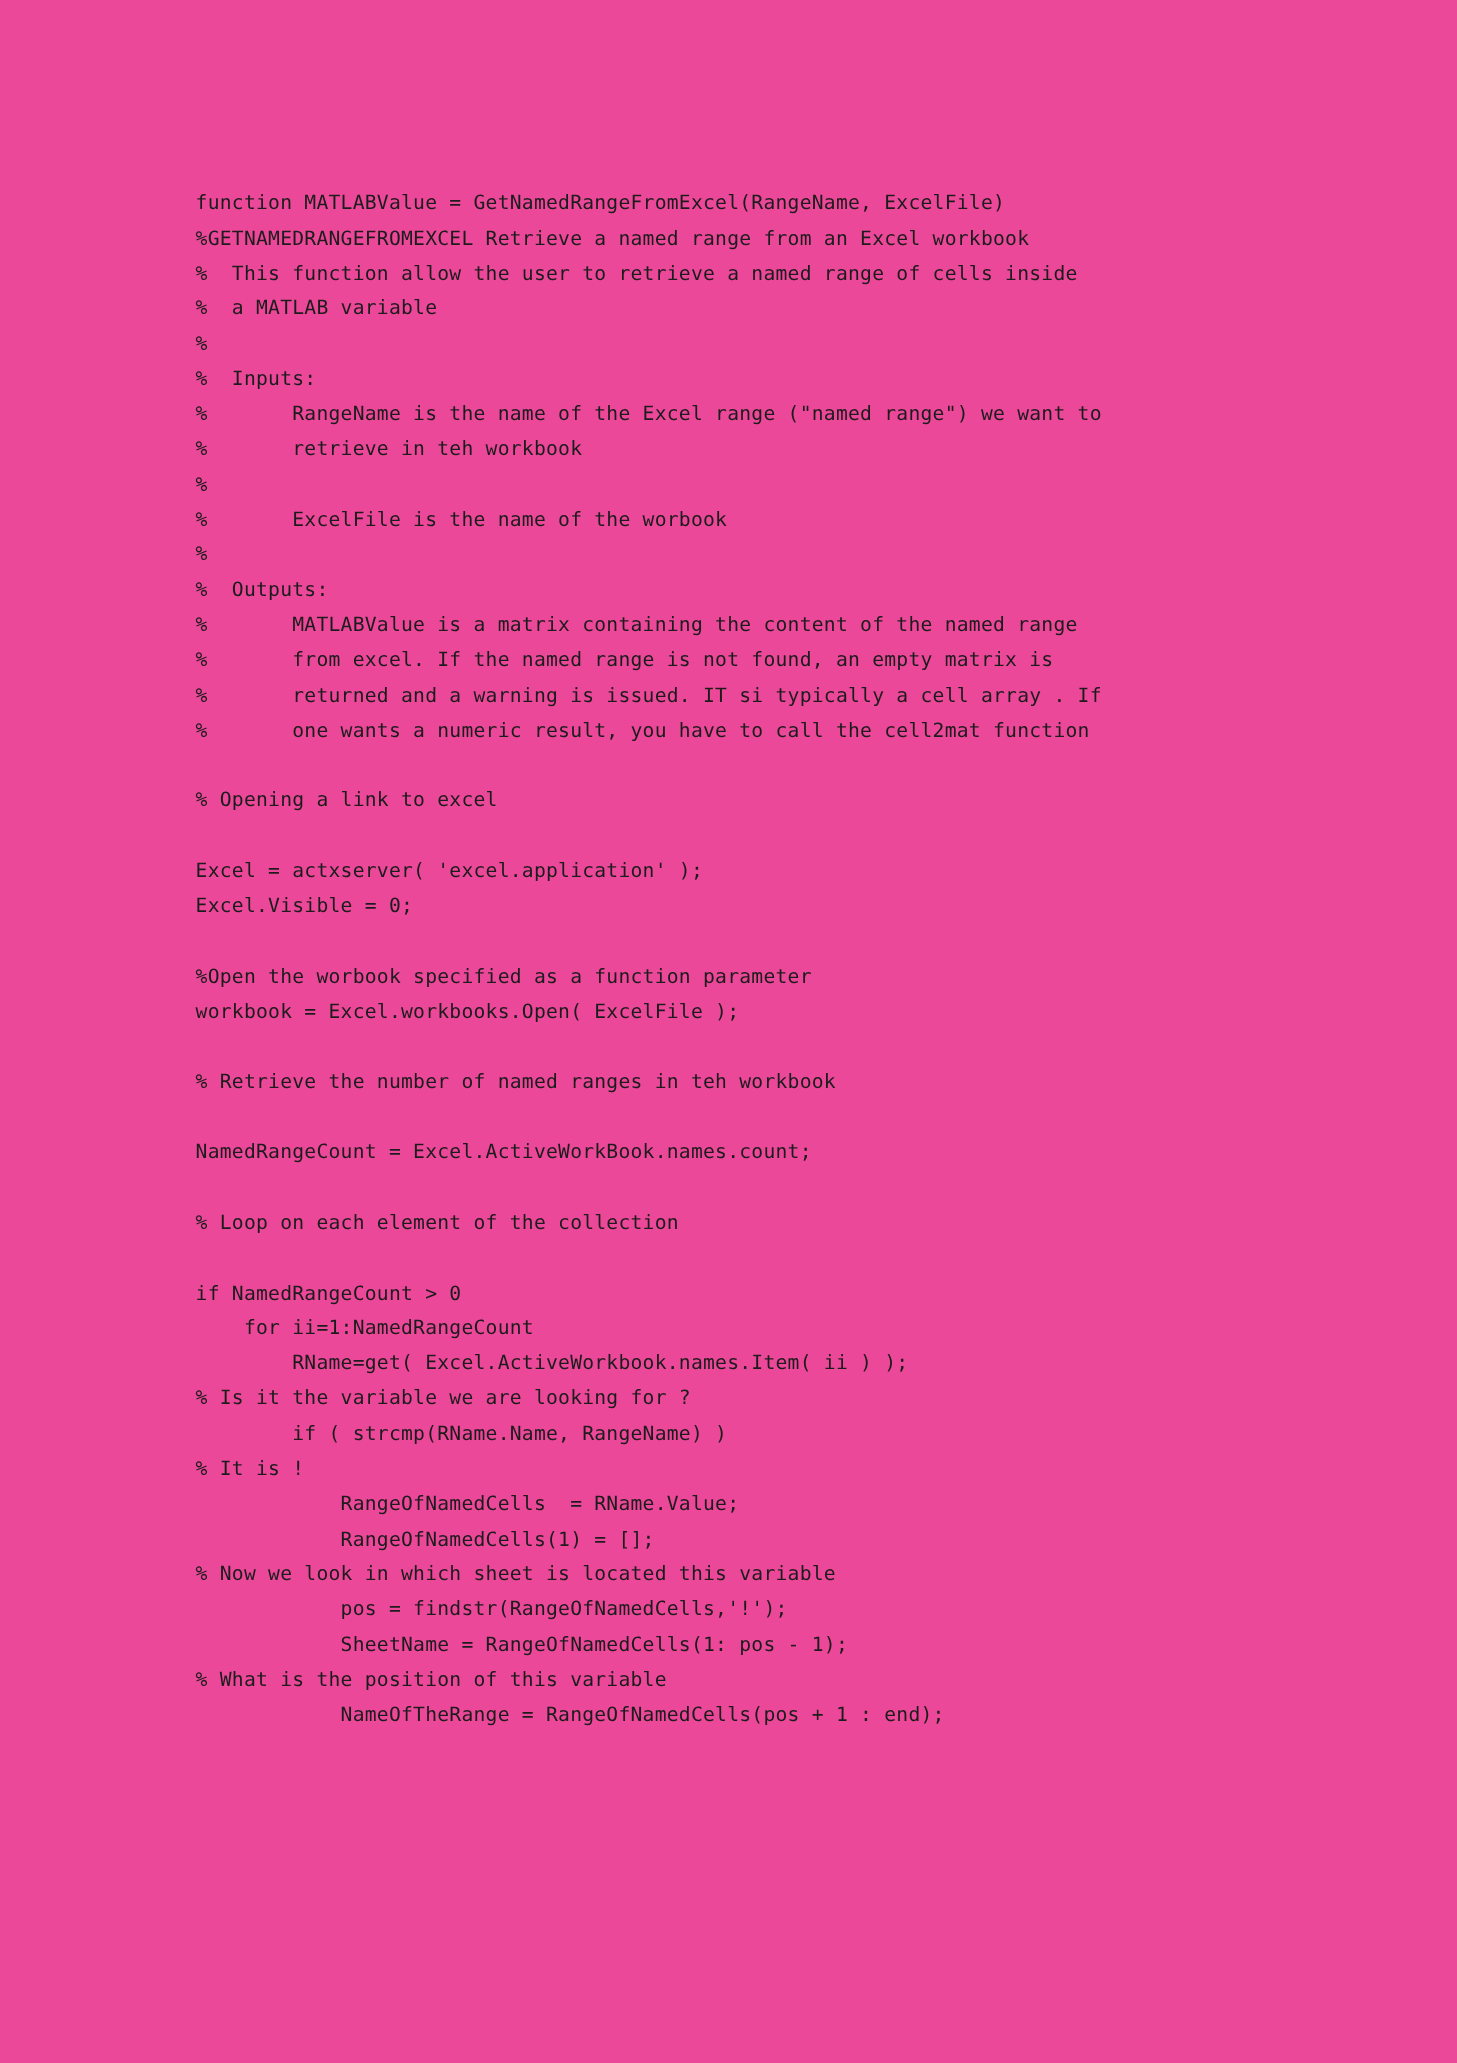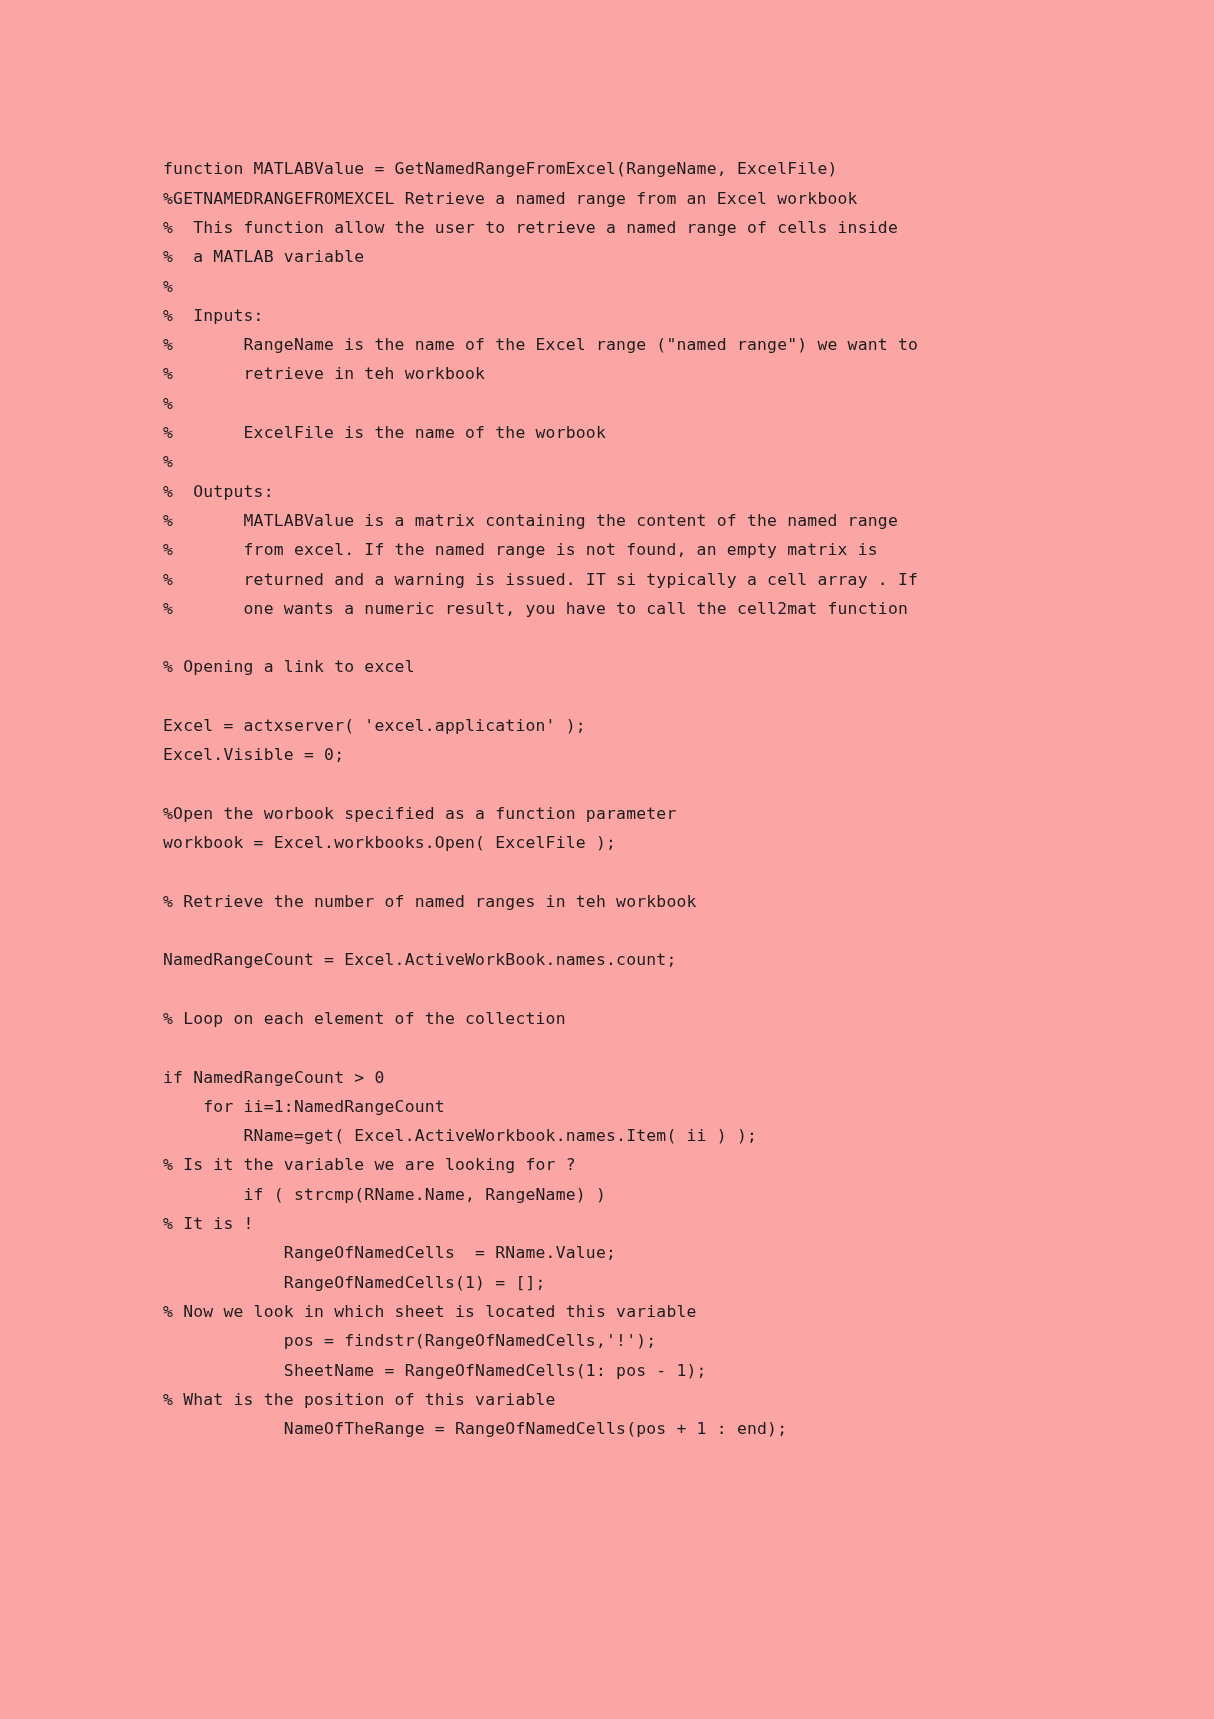--- a/index.html
+++ b/index.html
@@ -38,15 +38,15 @@
     min-height: 29.3px;
     font-variant-ligatures: none;
   }
   .code-line.blank {
     min-height: 29.3px;
   }
 </style>
 </head>
 <body>
 
-<div id="page" style="background: #fca5a5;">
+<div id="page" style="background: #ec4899;">
   <pre id="listing" style="color: rgb(28, 28, 28);"><div class="code-line">function MATLABValue = GetNamedRangeFromExcel(RangeName, ExcelFile)</div><div class="code-line">%GETNAMEDRANGEFROMEXCEL Retrieve a named range from an Excel workbook</div><div class="code-line">%  This function allow the user to retrieve a named range of cells inside</div><div class="code-line">%  a MATLAB variable</div><div class="code-line">%</div><div class="code-line">%  Inputs:</div><div class="code-line">%       RangeName is the name of the Excel range ("named range") we want to</div><div class="code-line">%       retrieve in teh workbook</div><div class="code-line">%</div><div class="code-line">%       ExcelFile is the name of the worbook</div><div class="code-line">%</div><div class="code-line">%  Outputs:</div><div class="code-line">%       MATLABValue is a matrix containing the content of the named range</div><div class="code-line">%       from excel. If the named range is not found, an empty matrix is</div><div class="code-line">%       returned and a warning is issued. IT si typically a cell array . If</div><div class="code-line">%       one wants a numeric result, you have to call the cell2mat function</div><div class="code-line blank">&nbsp;</div><div class="code-line">% Opening a link to excel</div><div class="code-line blank">&nbsp;</div><div class="code-line">Excel = actxserver( 'excel.application' );</div><div class="code-line">Excel.Visible = 0;</div><div class="code-line blank">&nbsp;</div><div class="code-line">%Open the worbook specified as a function parameter</div><div class="code-line">workbook = Excel.workbooks.Open( ExcelFile );</div><div class="code-line blank">&nbsp;</div><div class="code-line">% Retrieve the number of named ranges in teh workbook</div><div class="code-line blank">&nbsp;</div><div class="code-line">NamedRangeCount = Excel.ActiveWorkBook.names.count;</div><div class="code-line blank">&nbsp;</div><div class="code-line">% Loop on each element of the collection</div><div class="code-line blank">&nbsp;</div><div class="code-line">if NamedRangeCount &gt; 0</div><div class="code-line">    for ii=1:NamedRangeCount</div><div class="code-line">        RName=get( Excel.ActiveWorkbook.names.Item( ii ) );</div><div class="code-line">% Is it the variable we are looking for ?</div><div class="code-line">        if ( strcmp(RName.Name, RangeName) )</div><div class="code-line">% It is !</div><div class="code-line">            RangeOfNamedCells  = RName.Value;</div><div class="code-line">            RangeOfNamedCells(1) = [];</div><div class="code-line">% Now we look in which sheet is located this variable</div><div class="code-line">            pos = findstr(RangeOfNamedCells,'!');</div><div class="code-line">            SheetName = RangeOfNamedCells(1: pos - 1);</div><div class="code-line">% What is the position of this variable</div><div class="code-line">            NameOfTheRange = RangeOfNamedCells(pos + 1 : end);</div></pre>
 </div>
 
 </body></html>

